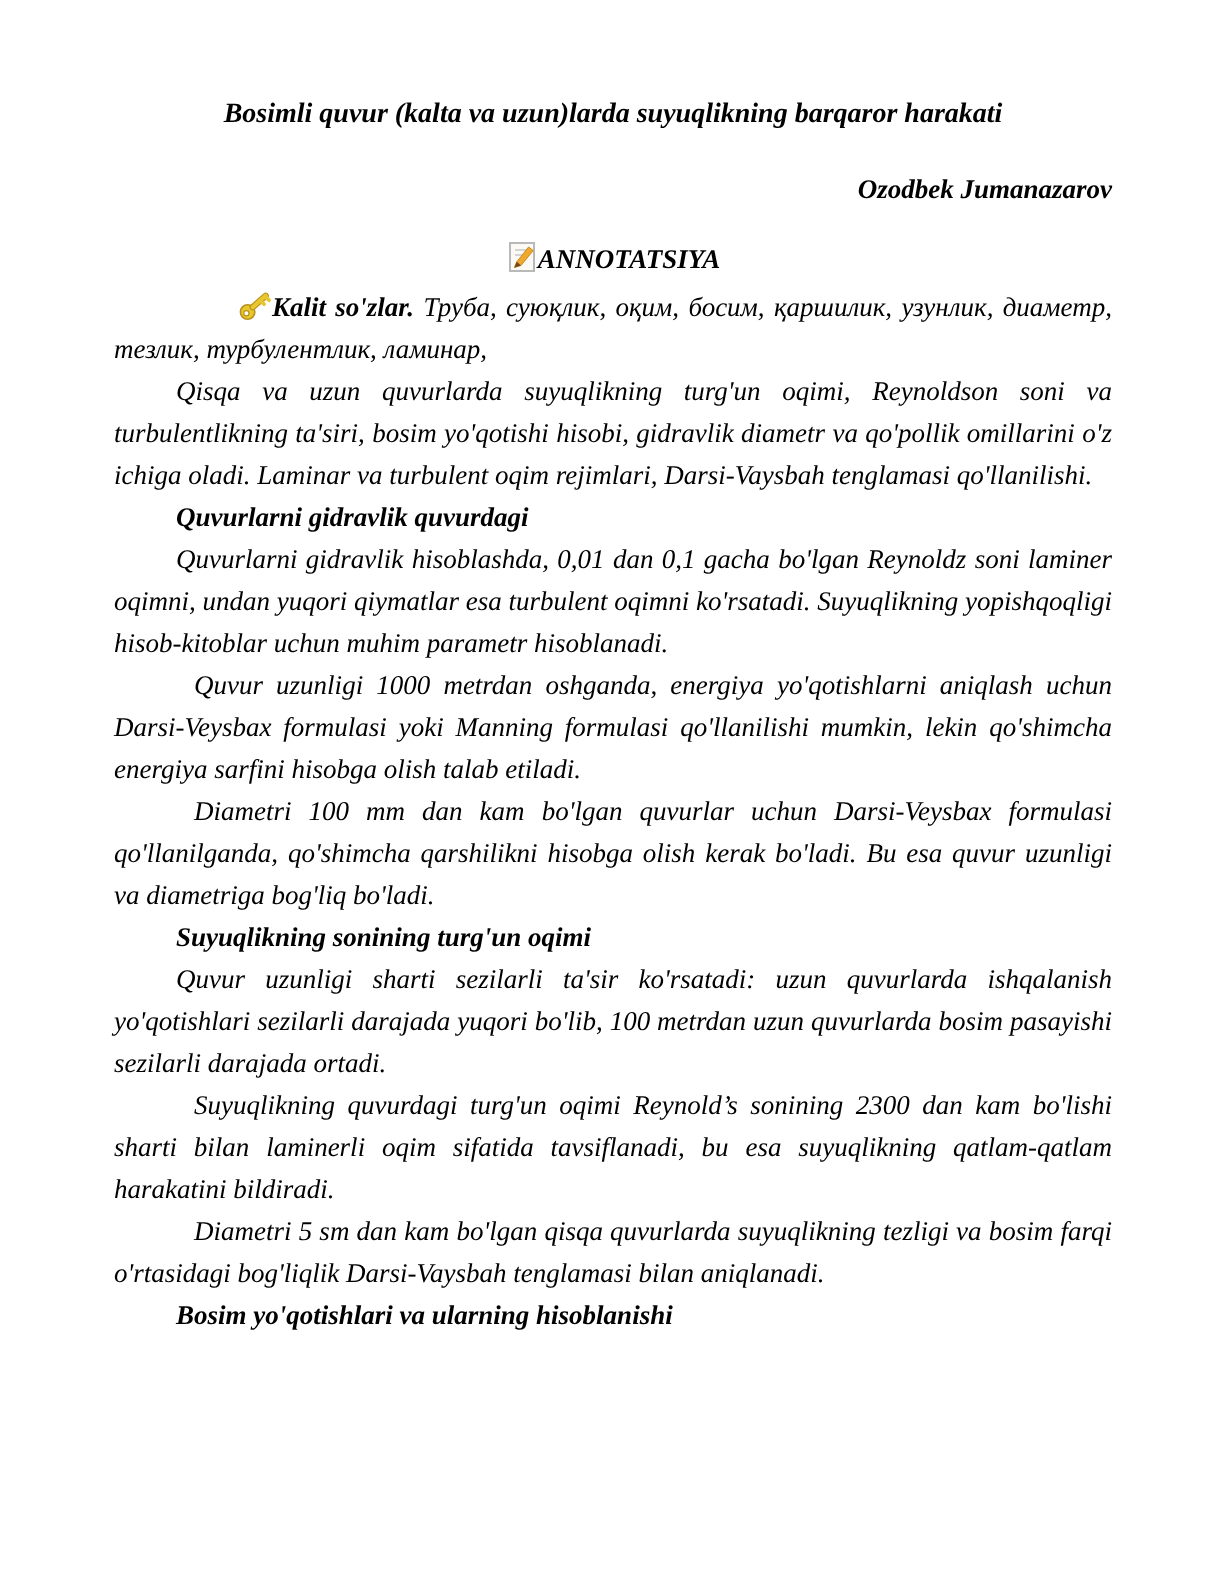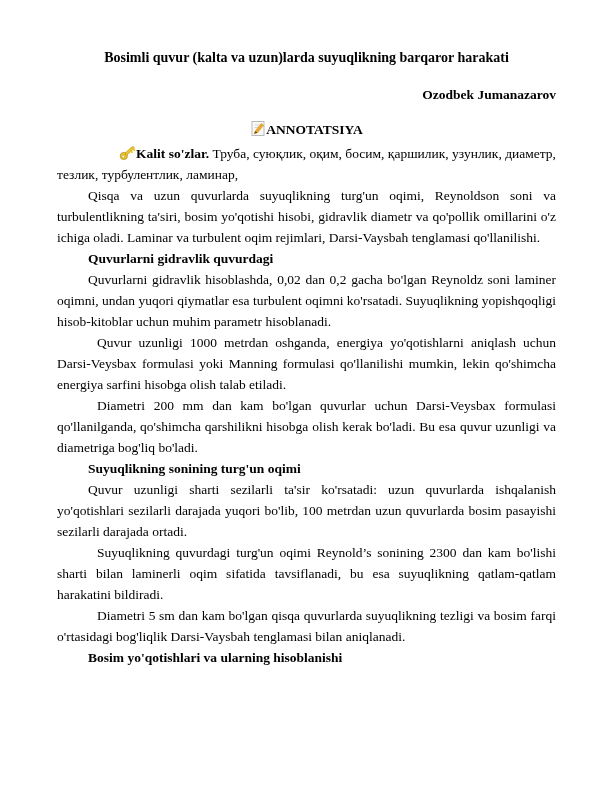--- a/index.html
+++ b/index.html
@@ -10,20 +10,21 @@
   .page {
     position: relative;
     width: 612px;
     height: 676px;
     background: #ffffff;
     font-family: "Liberation Serif", serif;
     color: #000000;
     box-sizing: border-box;
     padding: 47px 56px 0 57px;
     overflow: hidden;
+    font-style: italic;
   }
   .title {
     font-size: 14px;
     font-weight: bold;
     text-align: center;
     line-height: 21px;
     margin: 0 0 16px 0;
   }
   .author {
     font-size: 13.5px;
@@ -93,23 +94,23 @@
         <circle cx="4.2" cy="10.6" r="1.3" fill="#ffffff" stroke="#b8921a" stroke-width="0.6"></circle>
         <path d="M7.4 7.6 L13.8 1.9" stroke="#b8921a" stroke-width="3.2" stroke-linecap="round"></path>
         <path d="M7.4 7.6 L13.8 1.9" stroke="#e9c62e" stroke-width="2.1" stroke-linecap="round"></path>
         <path d="M11.1 4.3 L13.0 6.1" stroke="#e9c62e" stroke-width="1.9" stroke-linecap="round"></path>
         <path d="M13.6 2.3 L15.5 4.1" stroke="#e9c62e" stroke-width="1.9" stroke-linecap="round"></path>
       </svg></span><b>Kalit so'zlar.</b><span> Труба, суюқлик, оқим, босим,  қаршилик,  узунлик, диаметр, тезлик,  турбулентлик, ламинар,</span></p>
 
   <p class="body ind31">Qisqa va uzun quvurlarda suyuqlikning turg'un oqimi,  Reynoldson soni va turbulentlikning ta'siri,  bosim yo'qotishi hisobi,  gidravlik diametr va  qo'pollik omillarini o'z ichiga oladi.  Laminar va turbulent oqim rejimlari,  Darsi-Vaysbah tenglamasi qo'llanilishi.</p>
 
   <h2 class="sec-head">Quvurlarni gidravlik quvurdagi</h2>
-  <p class="body ind31 mb7">Quvurlarni gidravlik hisoblashda, 0,02 dan 0,2 gacha bo'lgan  Reynoldz soni laminer oqimni, undan yuqori qiymatlar esa turbulent oqimni ko'rsatadi.  Suyuqlikning yopishqoqligi hisob-kitoblar uchun muhim parametr hisoblanadi.</p>
+  <p class="body ind31 mb7">Quvurlarni gidravlik hisoblashda, 0,01 dan 0,1 gacha bo'lgan  Reynoldz soni laminer oqimni, undan yuqori qiymatlar esa turbulent oqimni ko'rsatadi.  Suyuqlikning yopishqoqligi hisob-kitoblar uchun muhim parametr hisoblanadi.</p>
   <p class="body ind40 mb5">Quvur uzunligi 1000 metrdan oshganda, energiya yo'qotishlarni aniqlash uchun Darsi-Veysbax formulasi yoki  Manning formulasi  qo'llanilishi mumkin, lekin qo'shimcha energiya sarfini hisobga olish talab etiladi.</p>
-  <p class="body ind40 mb17">Diametri 200 mm dan kam bo'lgan quvurlar uchun  Darsi-Veysbax formulasi qo'llanilganda, qo'shimcha qarshilikni hisobga olish kerak bo'ladi. Bu esa quvur uzunligi va diametriga bog'liq bo'ladi.</p>
+  <p class="body ind40 mb17">Diametri 100 mm dan kam bo'lgan quvurlar uchun  Darsi-Veysbax formulasi qo'llanilganda, qo'shimcha qarshilikni hisobga olish kerak bo'ladi. Bu esa quvur uzunligi va diametriga bog'liq bo'ladi.</p>
 
   <h2 class="sec-head">Suyuqlikning sonining turg'un oqimi</h2>
   <p class="body ind31 mb7">Quvur uzunligi sharti sezilarli ta'sir ko'rsatadi: uzun quvurlarda ishqalanish yo'qotishlari sezilarli darajada yuqori bo'lib, 100 metrdan uzun quvurlarda bosim pasayishi sezilarli darajada ortadi.</p>
   <p class="body ind40 mb6">Suyuqlikning quvurdagi turg'un oqimi Reynold’s sonining 2300 dan kam bo'lishi sharti bilan laminerli oqim sifatida tavsiflanadi, bu esa suyuqlikning qatlam-qatlam harakatini bildiradi.</p>
   <p class="body ind40 mb5">Diametri 5 sm dan kam bo'lgan qisqa quvurlarda suyuqlikning tezligi  va bosim farqi o'rtasidagi bog'liqlik  Darsi-Vaysbah tenglamasi bilan aniqlanadi.</p>
 
   <h2 class="sec-head">Bosim yo'qotishlari va ularning hisoblanishi</h2>
 
 </div>
 

